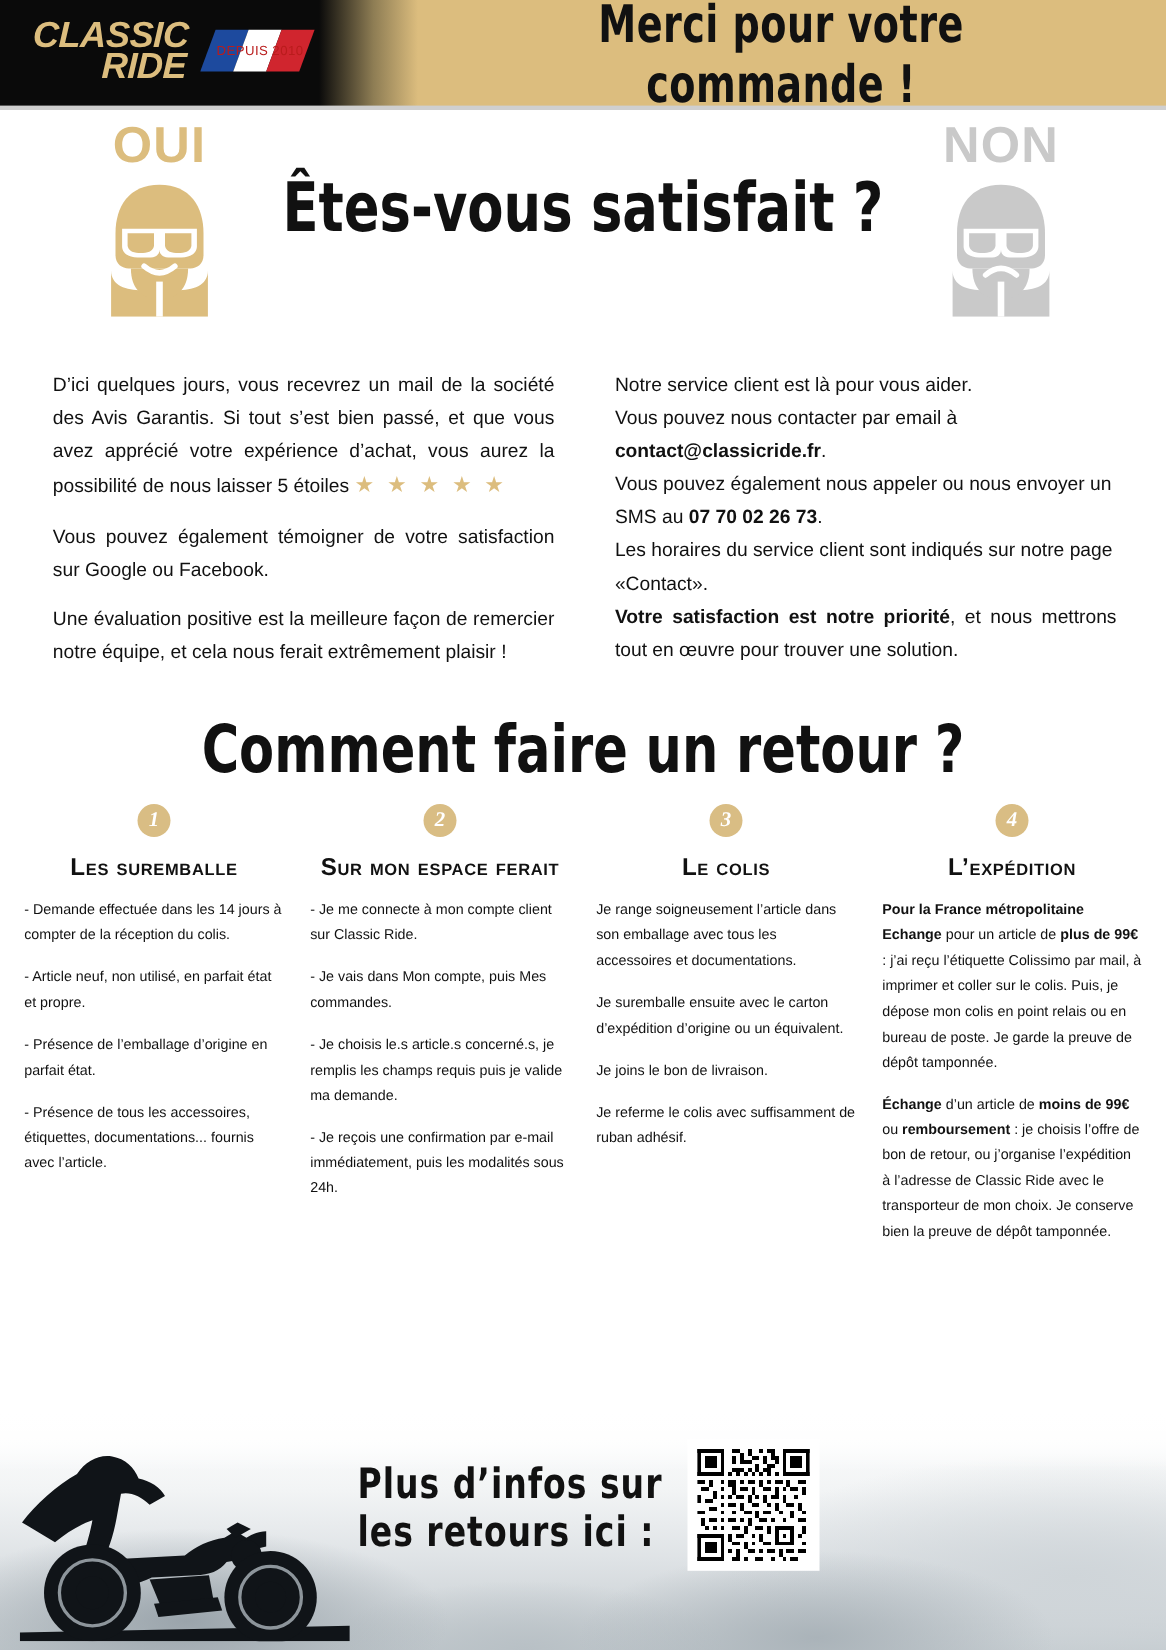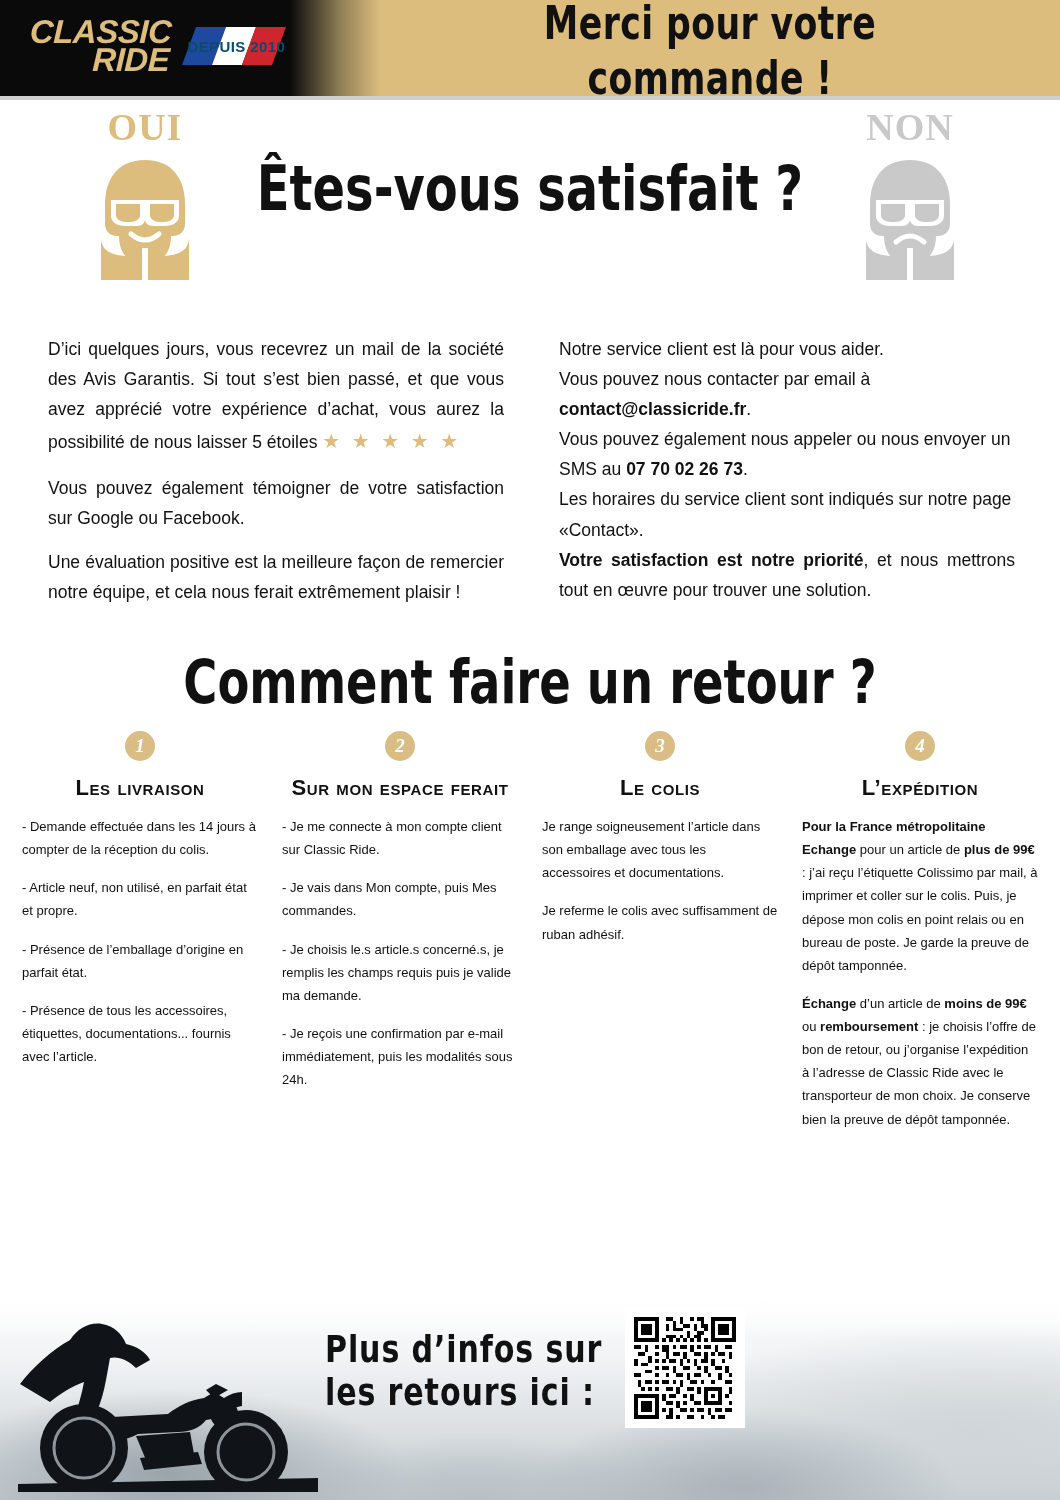--- a/index.html
+++ b/index.html
@@ -60,23 +60,23 @@
   .logo-flag-wrap {
     margin-left: 11px;
     position: relative;
     width: 108px;
     height: 46px;
   }
   .logo-depuis {
     position: absolute;
     left: 50%; top: 50%;
     transform: translate(-50%,-50%);
-    color: #0c4a6e;
-    font-weight: bold;
-    font-size: 15px;
+    color: #b91c1c;
+    font-weight: normal;
+    font-size: 12px;
     letter-spacing: 0.4px;
     z-index: 3;
     white-space: nowrap;
   }
   .header-title {
     position: absolute;
     left: 380px; right: 20px;
     top: 50%;
     transform: translateY(-50%);
     text-align: center;
@@ -101,23 +101,23 @@
   }
   .avatar-col {
     position: absolute;
     top: 8px;
     width: 170px;
     text-align: center;
   }
   .avatar-col.oui { left: 60px; }
   .avatar-col.non { right: 65px; }
   .avatar-label {
-    font-family: Liberation Serif, serif;
-    font-weight: bold;
-    font-size: 38px;
+    font-family: Liberation Sans, sans-serif;
+    font-weight: bold;
+    font-size: 46px;
     letter-spacing: 1px;
     line-height: 1;
     margin-bottom: 6px;
     text-align: center;
   }
   .avatar-label.oui { color: #dcbd7e; }
   .avatar-label.non { color: #c9c9c9; }
   .avatar-svg { display: block; margin: 0 auto; }
 
   .satisfaction-title {
@@ -336,21 +336,21 @@
     <p class="justified"><b class="strong">Votre satisfaction est notre priorité</b><span>, et nous mettrons tout en œuvre pour trouver une solution.</span></p>
   </div>
 </div>
 
 <div class="retour-title">Comment faire un retour ?</div>
 
 <div class="steps">
 
   <div class="step step-1">
     <div class="step-badge">1</div>
-    <div class="step-heading">Les livraison</div>
+    <div class="step-heading">Les suremballe</div>
     <div class="step-body">
       <p>- Demande effectuée dans les 14 jours à compter de la réception du colis.</p>
       <p>- Article neuf, non utilisé, en parfait état et propre.</p>
       <p>- Présence de l’emballage d’origine en parfait état.</p>
       <p>- Présence de tous les accessoires, étiquettes, documentations... fournis avec l’article.</p>
     </div>
   </div>
 
   <div class="step step-2">
     <div class="step-badge">2</div>
@@ -361,20 +361,22 @@
       <p>- Je choisis le.s article.s concerné.s, je remplis les champs requis puis je valide ma demande.</p>
       <p>- Je reçois une confirmation par e-mail immédiatement, puis les modalités sous 24h.</p>
     </div>
   </div>
 
   <div class="step step-3">
     <div class="step-badge">3</div>
     <div class="step-heading">Le colis</div>
     <div class="step-body">
       <p>Je range soigneusement l’article dans son emballage avec tous les accessoires et documentations.</p>
+      <p>Je suremballe ensuite avec le carton d’expédition d’origine ou un équivalent.</p>
+      <p>Je joins le bon de livraison.</p>
       <p>Je referme le colis avec suffisamment de ruban adhésif.</p>
     </div>
   </div>
 
   <div class="step step-4">
     <div class="step-badge">4</div>
     <div class="step-heading">L’expédition</div>
     <div class="step-body">
       <p><b class="strong">Pour la France métropolitaine</b> <b class="strong">Echange</b><span> pour un article de </span><b class="strong">plus de 99€</b><span> : j’ai reçu l’étiquette Colissimo par mail, à imprimer et coller sur le colis. Puis, je dépose mon colis en point relais ou en bureau de poste. Je garde la preuve de dépôt tamponnée.</span></p>
       <p><b class="strong">Échange</b><span> d’un article de </span><b class="strong">moins de 99€</b><span> ou </span><b class="strong">remboursement</b><span> : je choisis l’offre de bon de retour, ou j’organise l’expédition à l’adresse de Classic Ride avec le transporteur de mon choix. Je conserve bien la preuve de dépôt tamponnée.</span></p>

